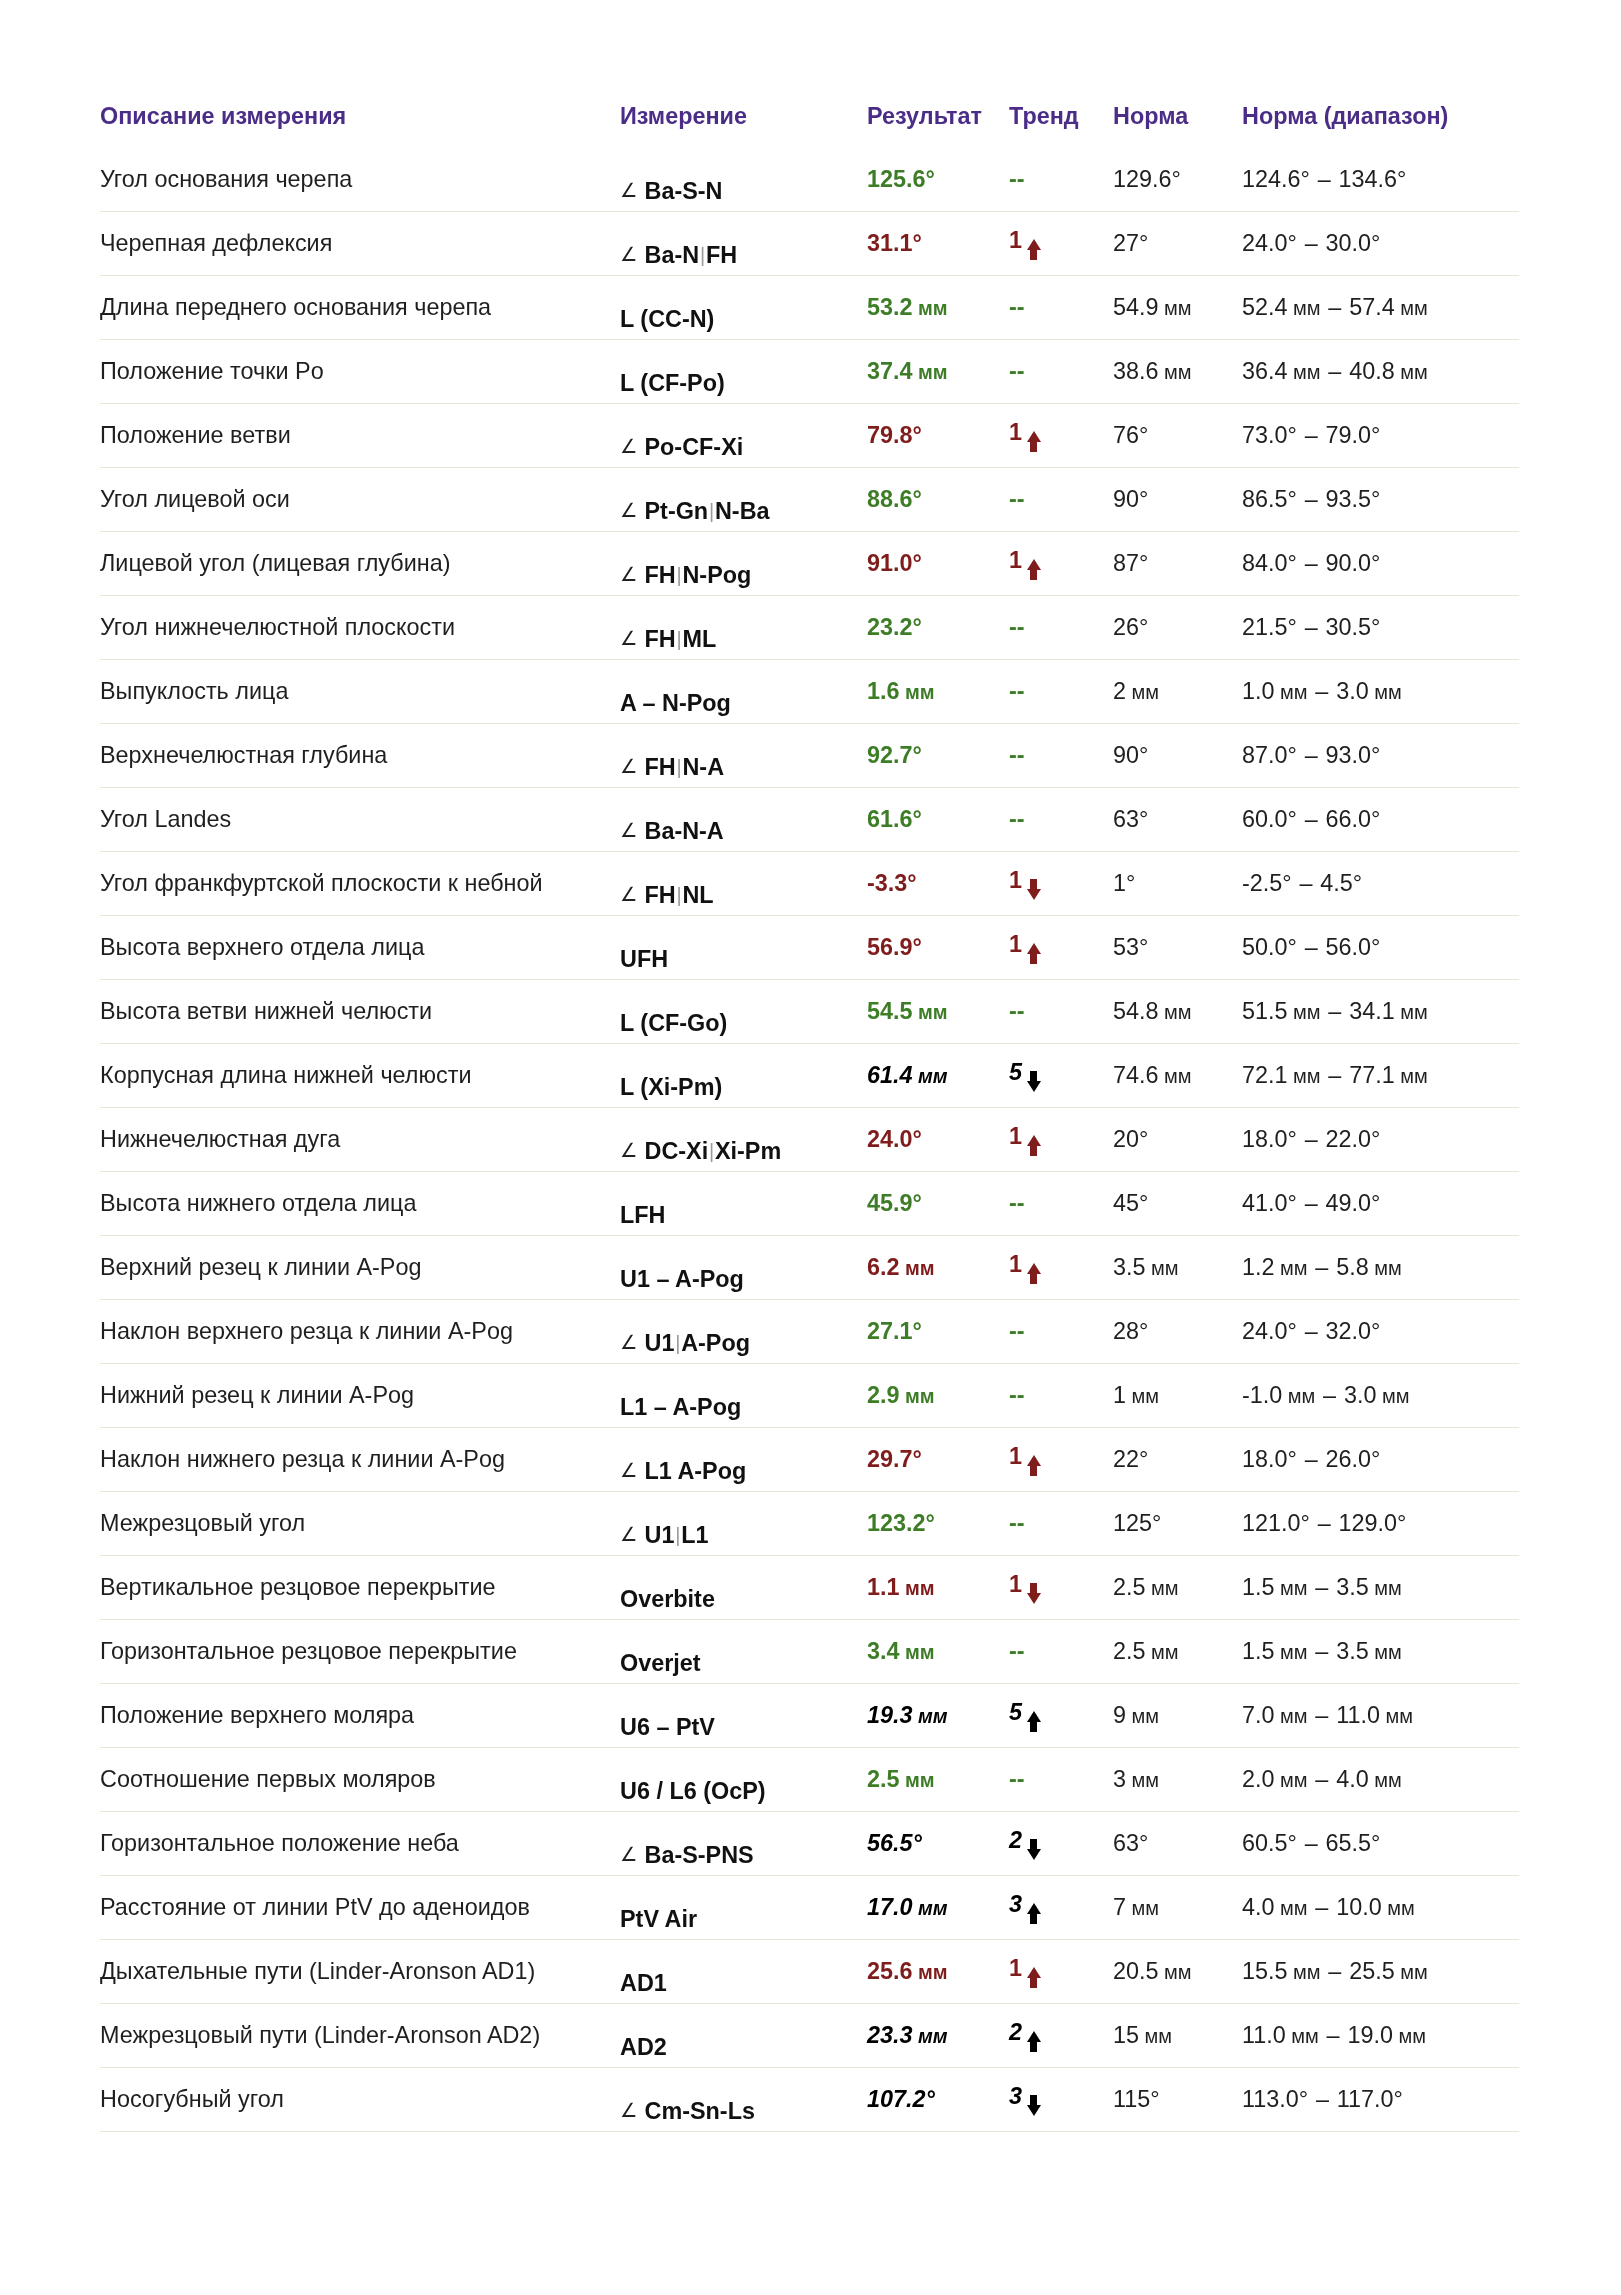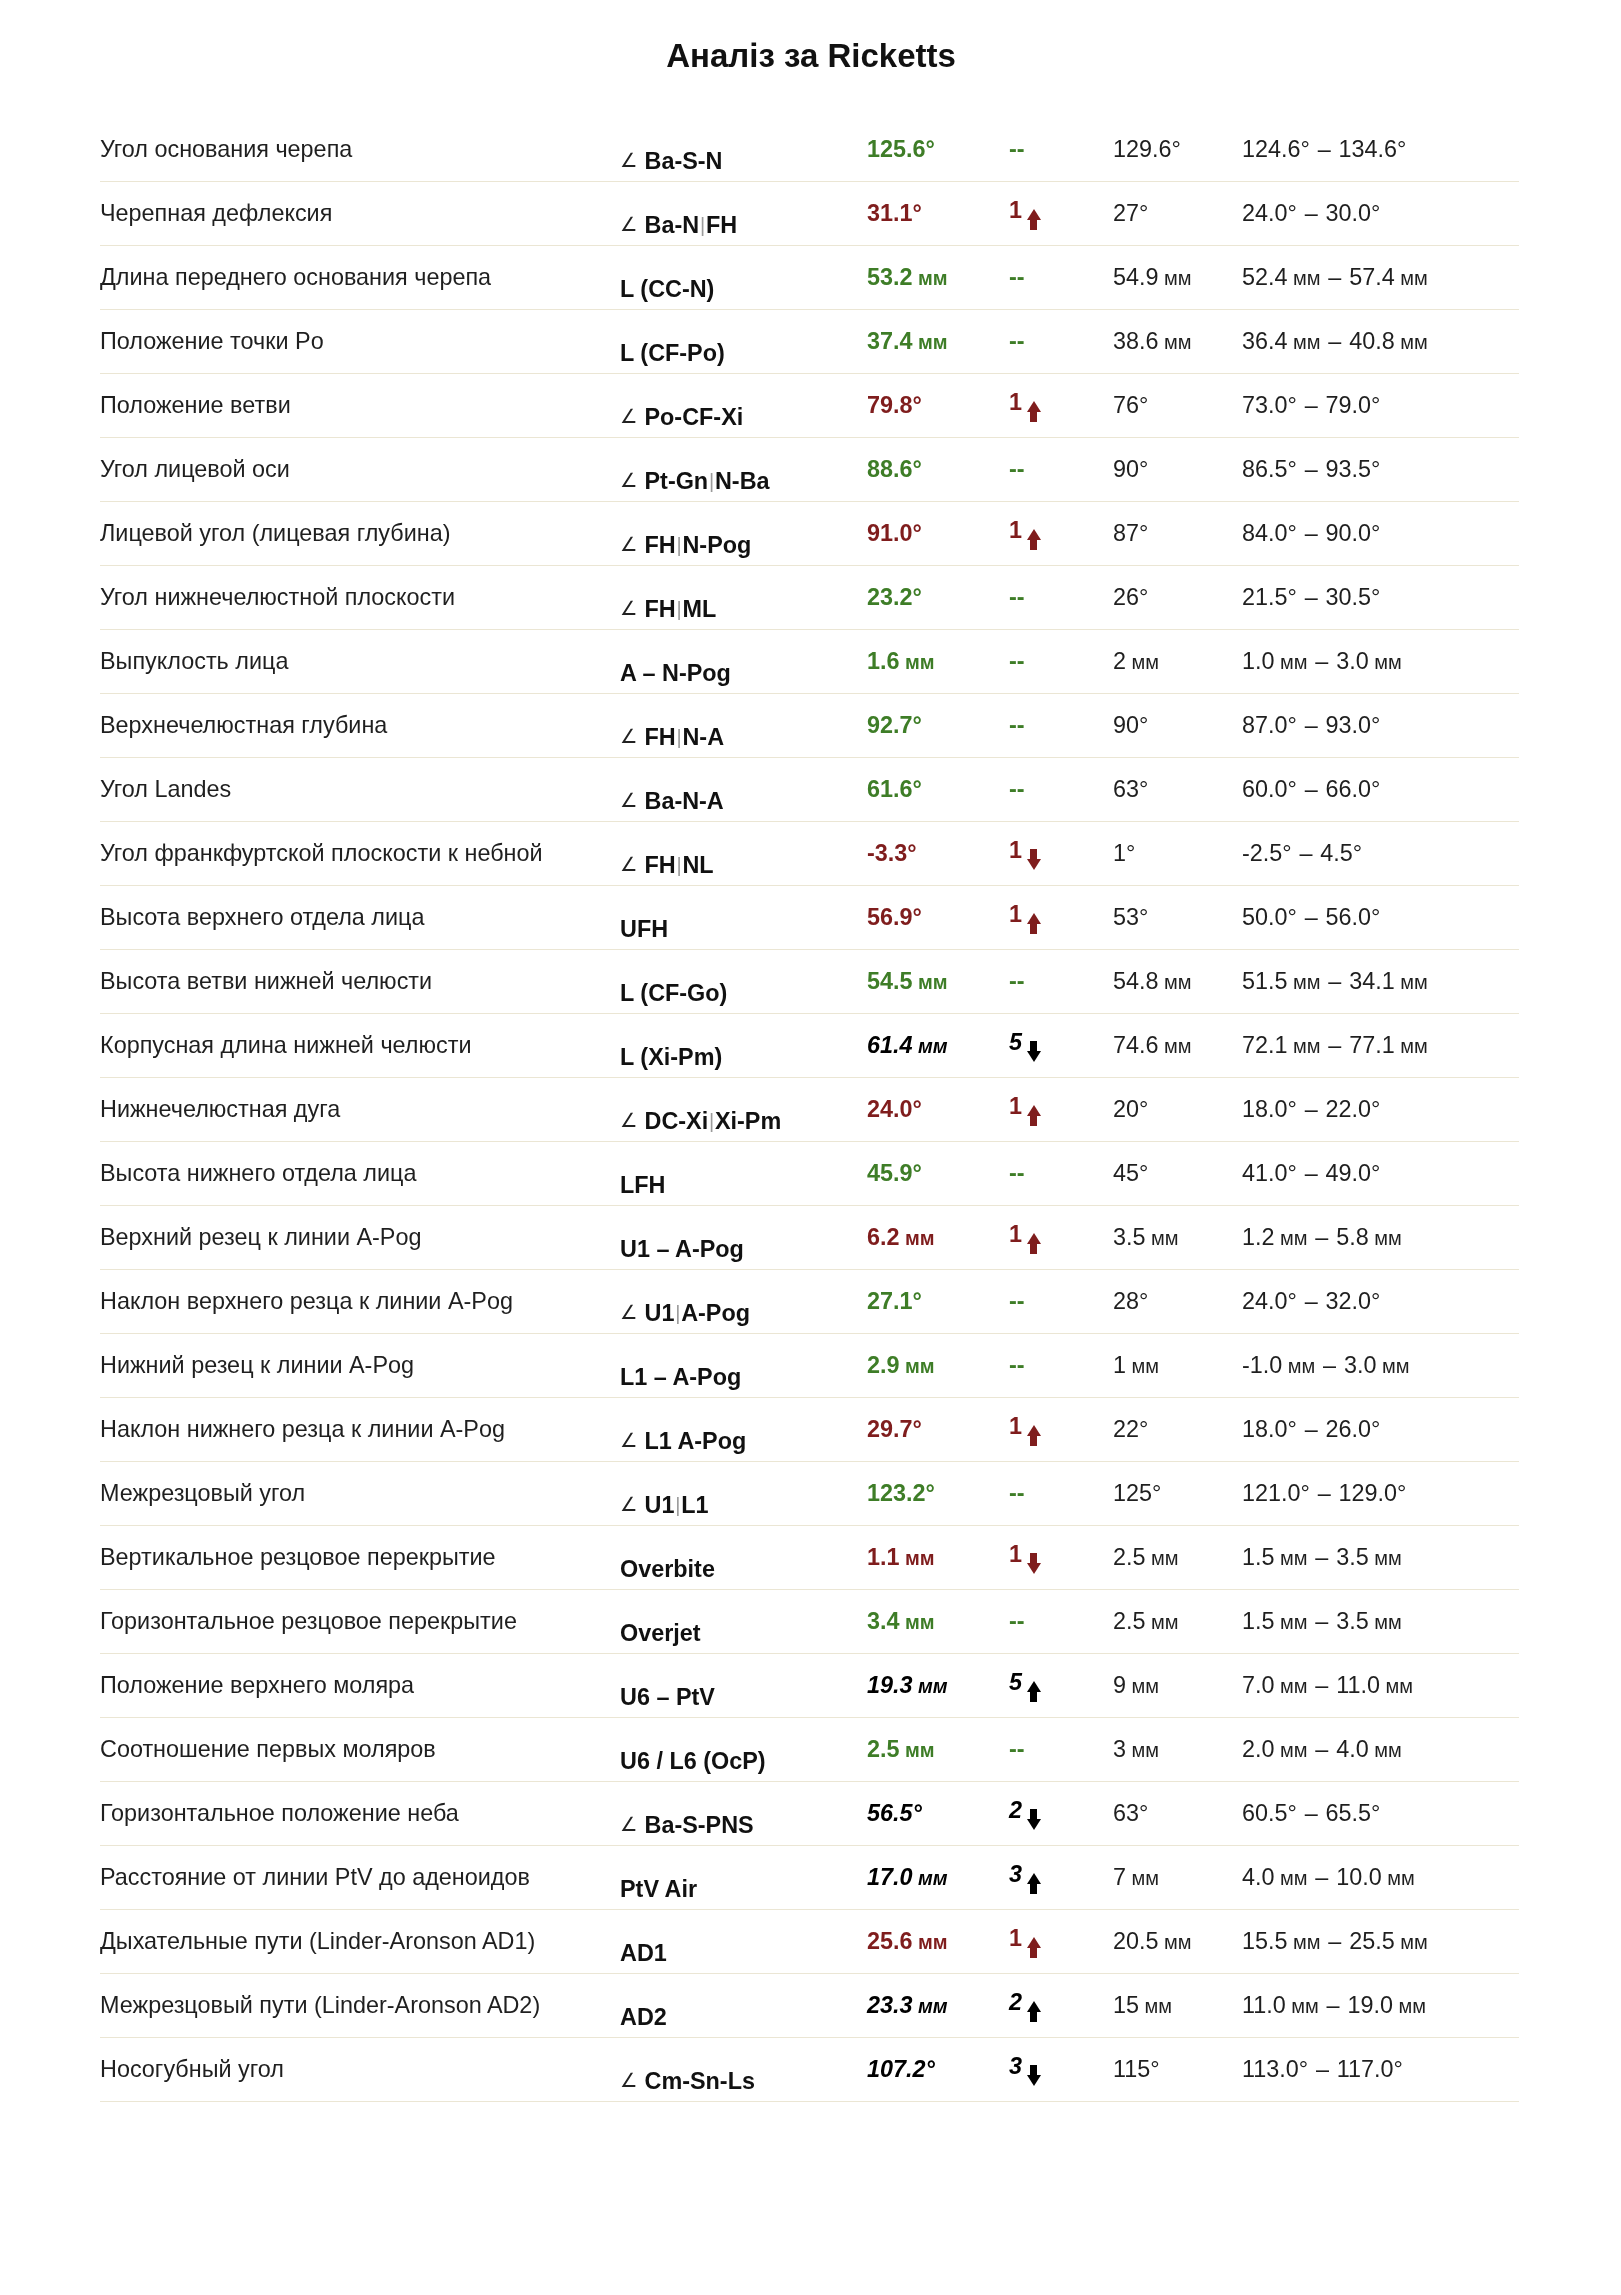--- a/index.html
+++ b/index.html
@@ -41,23 +41,30 @@
   .arr.up .tri{border-bottom:11.7px solid currentColor;}
   .arr.up{flex-direction:column;}
   .arr.down{flex-direction:column-reverse;}
   .arr.down .tri{border-top:11.7px solid currentColor;}
   .arr .stem{width:7px;height:10px;background:currentColor;}
 </style>
 </head>
 <body>
 
 <div class="page">
-  <h1 class="title">Аналіз за Ricketts</h1>
 
   <div class="table">
+    <div class="grid-row head-row">
+      <div class="head-cell">Описание измерения</div>
+      <div class="head-cell">Измерение</div>
+      <div class="head-cell">Результат</div>
+      <div class="head-cell">Тренд</div>
+      <div class="head-cell">Норма</div>
+      <div class="head-cell">Норма (диапазон)</div>
+    </div>
     <div>
         <div class="grid-row row">
     <div class="cell-desc">Угол основания черепа</div>
     <div class="cell-code">
       <span class="angle">∠</span><span>Ba-S-N</span>
     </div>
     <div class="cell-result c-green">
       <span>125.6°</span>
     </div>
     <div class="cell-trend c-green">

